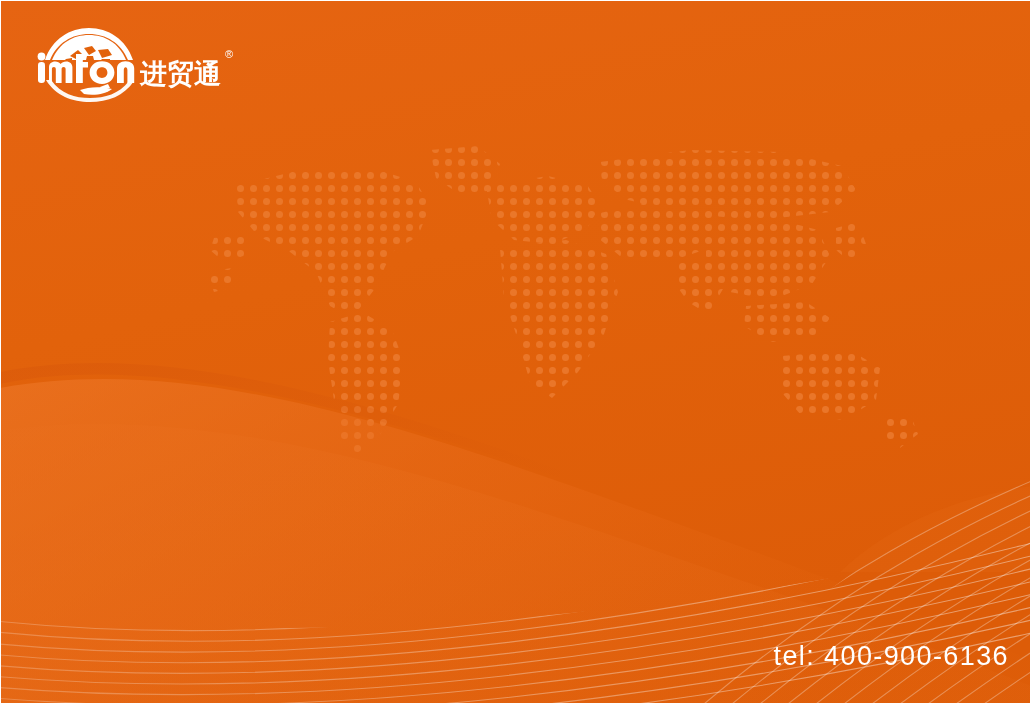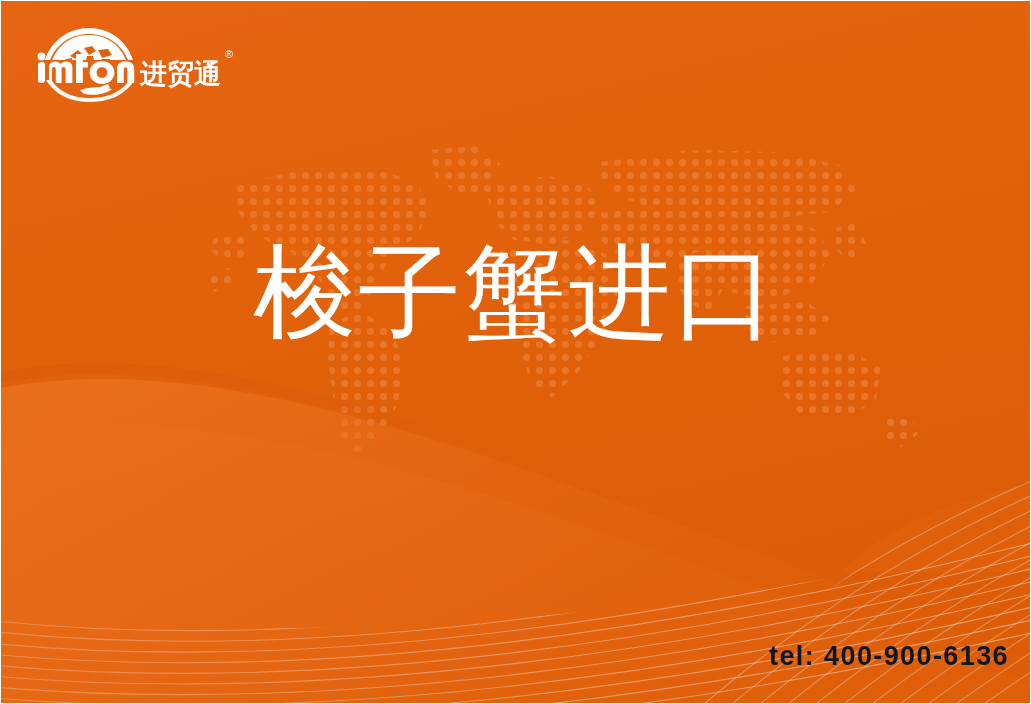--- a/index.html
+++ b/index.html
@@ -76,23 +76,23 @@
     white-space: nowrap;
     color: #ffffff;
   }
 
   
   .phone {
     position: absolute;
     right: 22px;
     bottom: 32px;
     z-index: 20;
-    color: #0f172a;
+    color: #ffffff;
     font-size: 27px;
-    font-weight: 700;
+    font-weight: 400;
     letter-spacing: 1.4px;
     white-space: nowrap;
   }
 </style>
 </head>
 <body>
 
 <div class="poster">
 
   <svg class="bg-layer layer-base" viewBox="0 0 1031 704" preserveAspectRatio="none" xmlns="http://www.w3.org/2000/svg">
@@ -282,19 +282,18 @@
                  C88.5,41.2 87.8,42.2 87.8,44.1 L87.8,57 Z"></path>
       </g>
 
       <text x="104" y="57" font-family="'Liberation Sans','DejaVu Sans',sans-serif" font-size="27" font-weight="700" fill="#ffffff" letter-spacing="0">进贸通</text>
 
       <text x="189" y="32" font-family="'Liberation Sans','DejaVu Sans',sans-serif" font-size="11" fill="#ffffff">®</text>
     </svg>
   </div>
 
   <div class="headline">
-    <span class="headline-line">梭子蟹进口</span>
   </div>
 
   <div class="phone">tel: 400-900-6136</div>
 
   <div class="poster-edge"></div>
 </div>
 
 </body></html>

